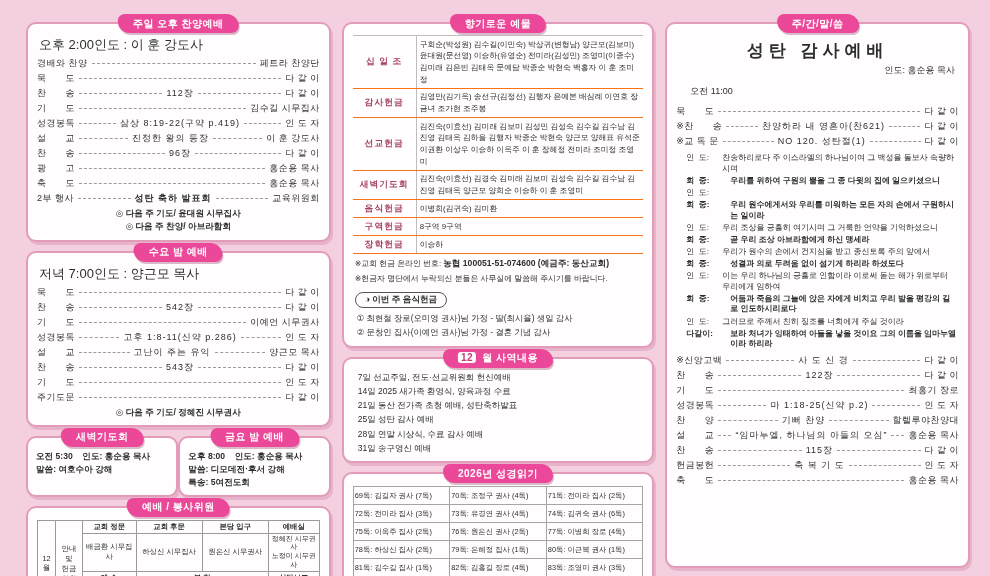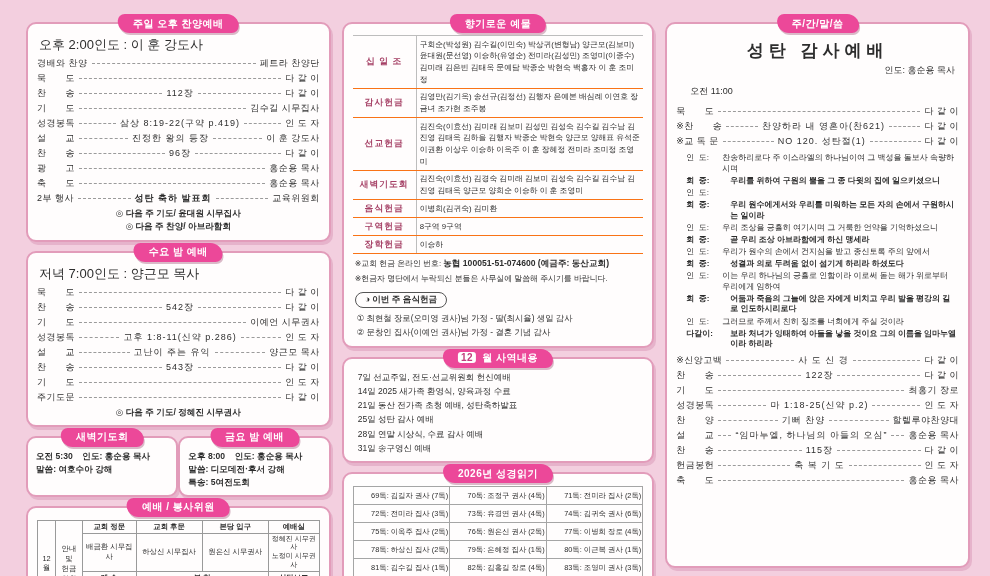--- a/index.html
+++ b/index.html
@@ -56,21 +56,21 @@
   .onames{text-align:left;line-height:1.5;}
 
   .offnote{font-size:7.9px;margin:3px 2px 0;line-height:1.5;}
   .offnote b{font-size:8.6px;}
   .pill{display:inline-block;border:1.4px solid #555;border-radius:10px;padding:1px 9px;font-weight:bold;font-size:8.6px;margin:7px 0 3px 2px;}
   .weekitems .item{font-size:8.4px;line-height:1.7;margin-left:4px;}
 
   .ministry .item{font-size:8.5px;line-height:1.68;margin-left:5px;white-space:nowrap;}
 
   .bgrid{display:grid;grid-template-columns:1fr 1fr 1fr;border-left:1px solid #a5a5a5;border-top:1px solid #a5a5a5;margin-top:1px;}
-  .bcell{border-right:1px solid #a5a5a5;border-bottom:1px solid #a5a5a5;font-size:7.4px;padding:3.5px 1px;text-align:right;white-space:nowrap;}
+  .bcell{border-right:1px solid #a5a5a5;border-bottom:1px solid #a5a5a5;font-size:7.4px;padding:3.5px 1px;text-align:left;white-space:nowrap;}
 
   .c3-title{text-align:center;font-size:17px;font-weight:bold;letter-spacing:5px;margin:4px 0 2px;}
   .c3-leader{text-align:right;font-size:9px;margin:2px 4px 8px;}
   .c3-time{font-size:9px;margin:0 0 7px 14px;}
   .reading{margin:5px 2px 4px 10px;}
   .rrow{display:flex;font-size:8px;line-height:1.32;margin:1.6px 0;}
   .rrow.bold{font-weight:bold;gap:8px;}
   .rwho{white-space:pre;min-width:36px;}
   .rtext{flex:1;}
 </style>

